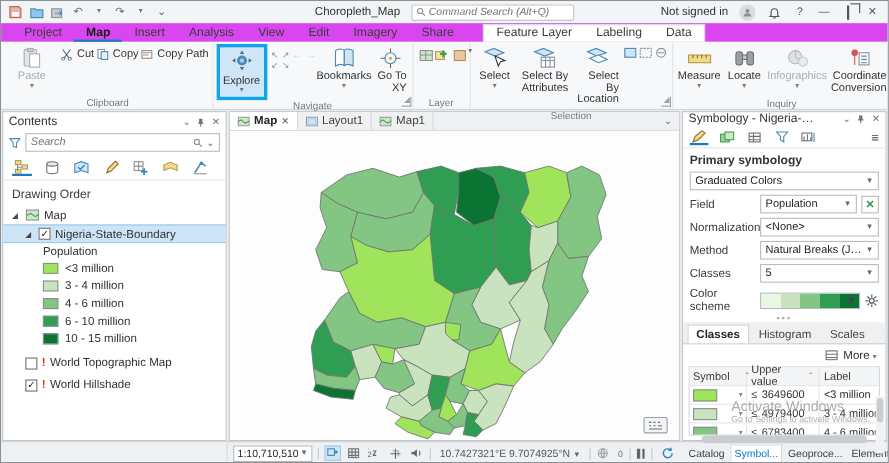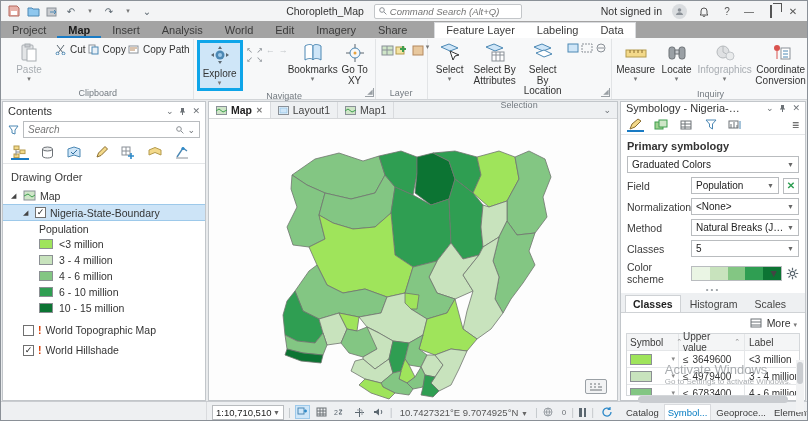--- a/index.html
+++ b/index.html
@@ -14,31 +14,31 @@
 .apptitle{font-size:10.5px;color:#333}
 .cmdsearch{width:148px;height:15px;border:1px solid #c3c6c9;border-radius:2px;background:#fff;display:flex;align-items:center;padding:0 4px;gap:3px}
 .cmdsearch input{border:none;outline:none;flex:1;font-size:9.5px;font-style:italic;color:#8a8f94;font-family:"Liberation Sans",sans-serif;background:transparent}
 .winright{margin-left:auto;display:flex;align-items:center;gap:10px;padding-right:8px;z-index:2}
 .signin{font-size:10.5px;color:#333}
 .avatar{width:15px;height:15px;border-radius:50%;background:#d9dcdf;display:flex;align-items:center;justify-content:center}
 .winglyph{color:#555;font-size:10px;width:12px;text-align:center}
 .restorebox{width:8px;height:8px;border:1px solid #555;position:relative}
 .restorebox:before{content:"";position:absolute;left:2px;top:-3px;width:8px;height:8px;border:1px solid #555;border-left:none;border-bottom:none}
 
-.tabrow{height:17px;background:#a3a3a3;display:flex;align-items:flex-end;padding-left:0}
+.tabrow{height:17px;background:#d946ef;display:flex;align-items:flex-end;padding-left:10px}
 .rtab{padding:1px 11px 2px;font-size:11px;color:#3b3b3b;white-space:nowrap}
 .rtab.active{font-weight:bold;color:#1a1a1a;border-bottom:2px solid #1a7bc4;padding-bottom:0}
 .ctxbox{display:flex;background:#fff;border:1px solid #d9dbde;border-bottom:none;margin-left:16px}
 
 .ribbon{height:62px;background:#f7f8f9;border-bottom:1px solid #d2d5d8;display:flex;padding:1px 2px 0}
 .rgroup{display:flex;flex-direction:column;border-right:1px solid #e2e4e6;padding:1px 3px 0;position:relative}
 .rbuttons{flex:1;display:flex;align-items:flex-start;gap:2px}
 .rfooter{height:13px;display:flex;align-items:center;justify-content:center;font-size:9px;color:#737a80}
 .launcher{position:absolute;right:1px;bottom:2px;width:9px;height:9px;border:1px solid #9aa0a5;border-top:none;border-left:none;color:#9aa0a5;font-size:7px;line-height:7px;text-align:right}
-.bigbtn{display:flex;flex-direction:column;align-items:center;width:46px;text-align:center;font-size:10px;line-height:10.5px;padding:2px 1px;color:#333;border:1px solid transparent}
+.bigbtn{display:flex;flex-direction:column;align-items:center;width:46px;text-align:right;font-size:10px;line-height:10.5px;padding:2px 1px;color:#333;border:1px solid transparent}
 .bigbtn .cap{margin-top:2px}
 .bigbtn.hl{background:#cfe6f8;border:3px solid #0ea5e9}
 .bigbtn.disabled{color:#a8adb2}
 .ddcaret{font-size:7px;color:#777;line-height:6px}
 .smcol{display:flex;flex-direction:row;gap:1px;padding-top:2px}
 .smbtn{display:flex;align-items:center;gap:3px;font-size:10px;height:14px;color:#333;white-space:nowrap}
 .smicon{width:13px;height:12px;display:flex;align-items:center;justify-content:center}
 .navarrows{display:grid;grid-template-columns:10px 10px;font-size:8px;color:#8b9197;line-height:9px;padding-top:4px;text-align:center}
 .histarrows{display:flex;gap:4px;color:#c2c6ca;font-size:9px;padding-top:3px}
 
@@ -186,21 +186,21 @@
     <span class="winglyph"><span class="restorebox"></span></span>
     <span class="winglyph">✕</span>
   </div>
 </div>
 
 <div class="tabrow">
   <span class="rtab">Project</span>
   <span class="rtab active">Map</span>
   <span class="rtab">Insert</span>
   <span class="rtab">Analysis</span>
-  <span class="rtab">World</span>
+  <span class="rtab">View</span>
   <span class="rtab">Edit</span>
   <span class="rtab">Imagery</span>
   <span class="rtab">Share</span>
   <span class="ctxbox">
     <span class="rtab">Feature Layer</span>
     <span class="rtab">Labeling</span>
     <span class="rtab">Data</span>
   </span>
 </div>
 

